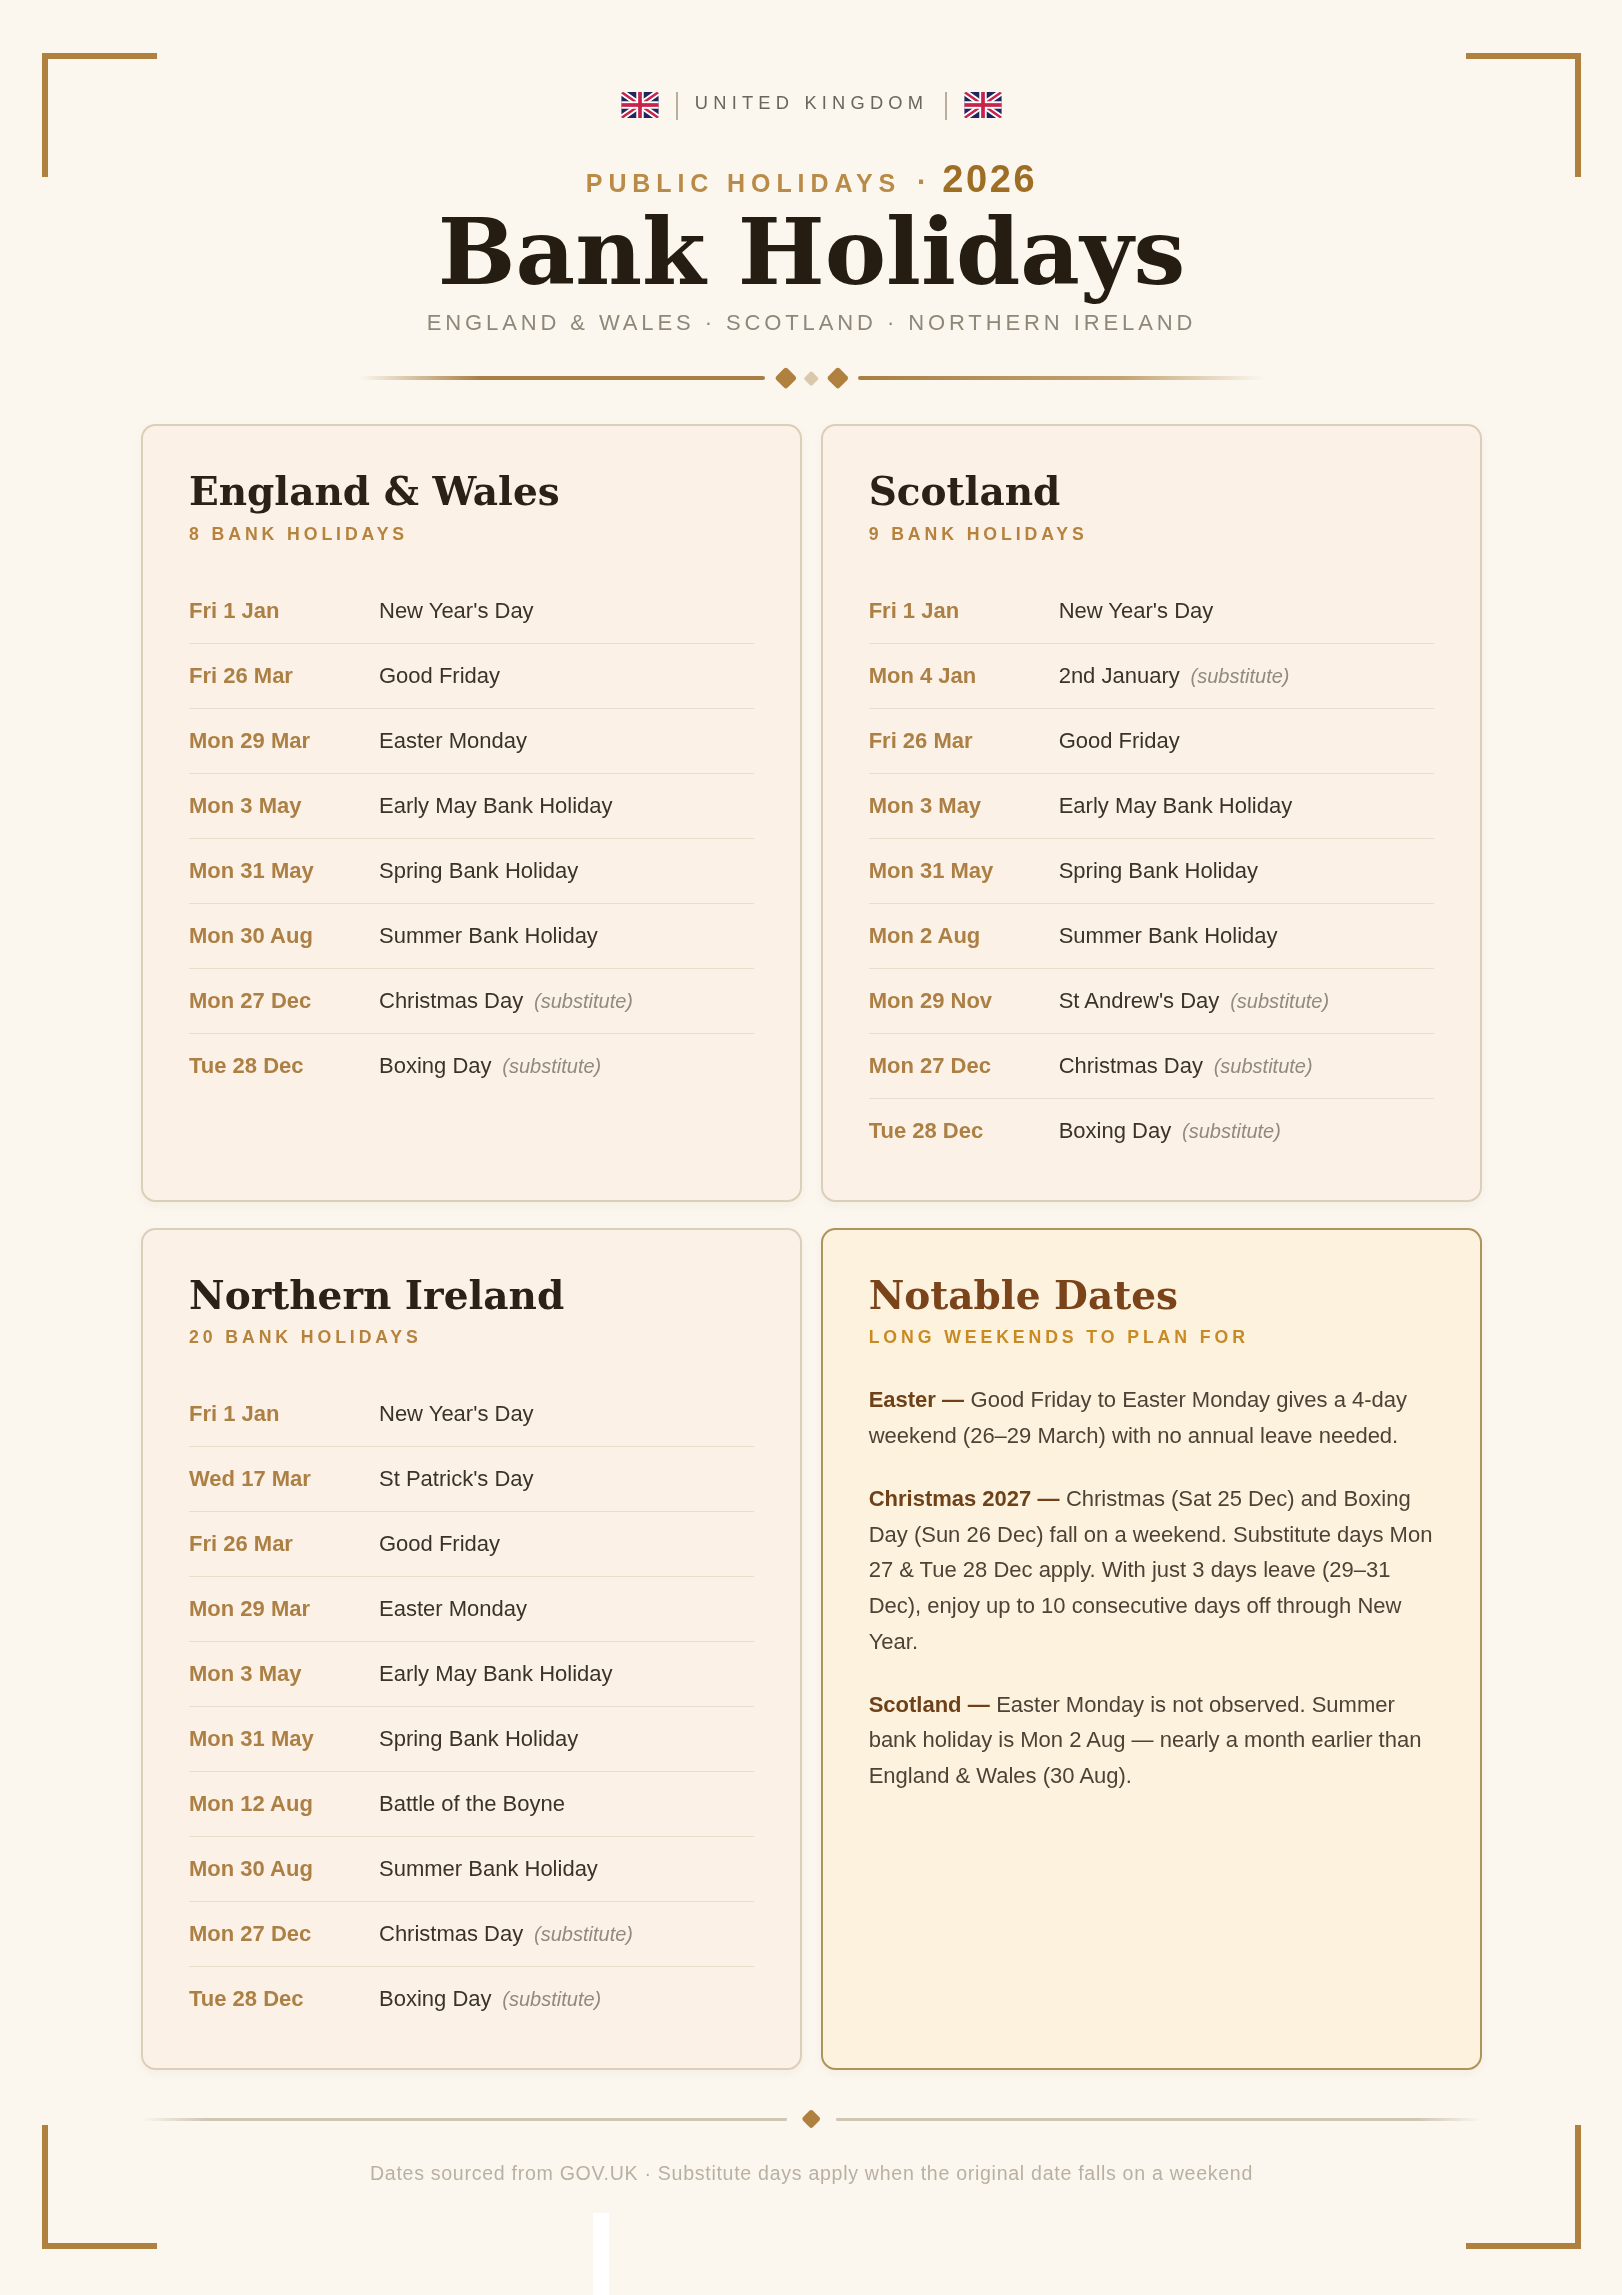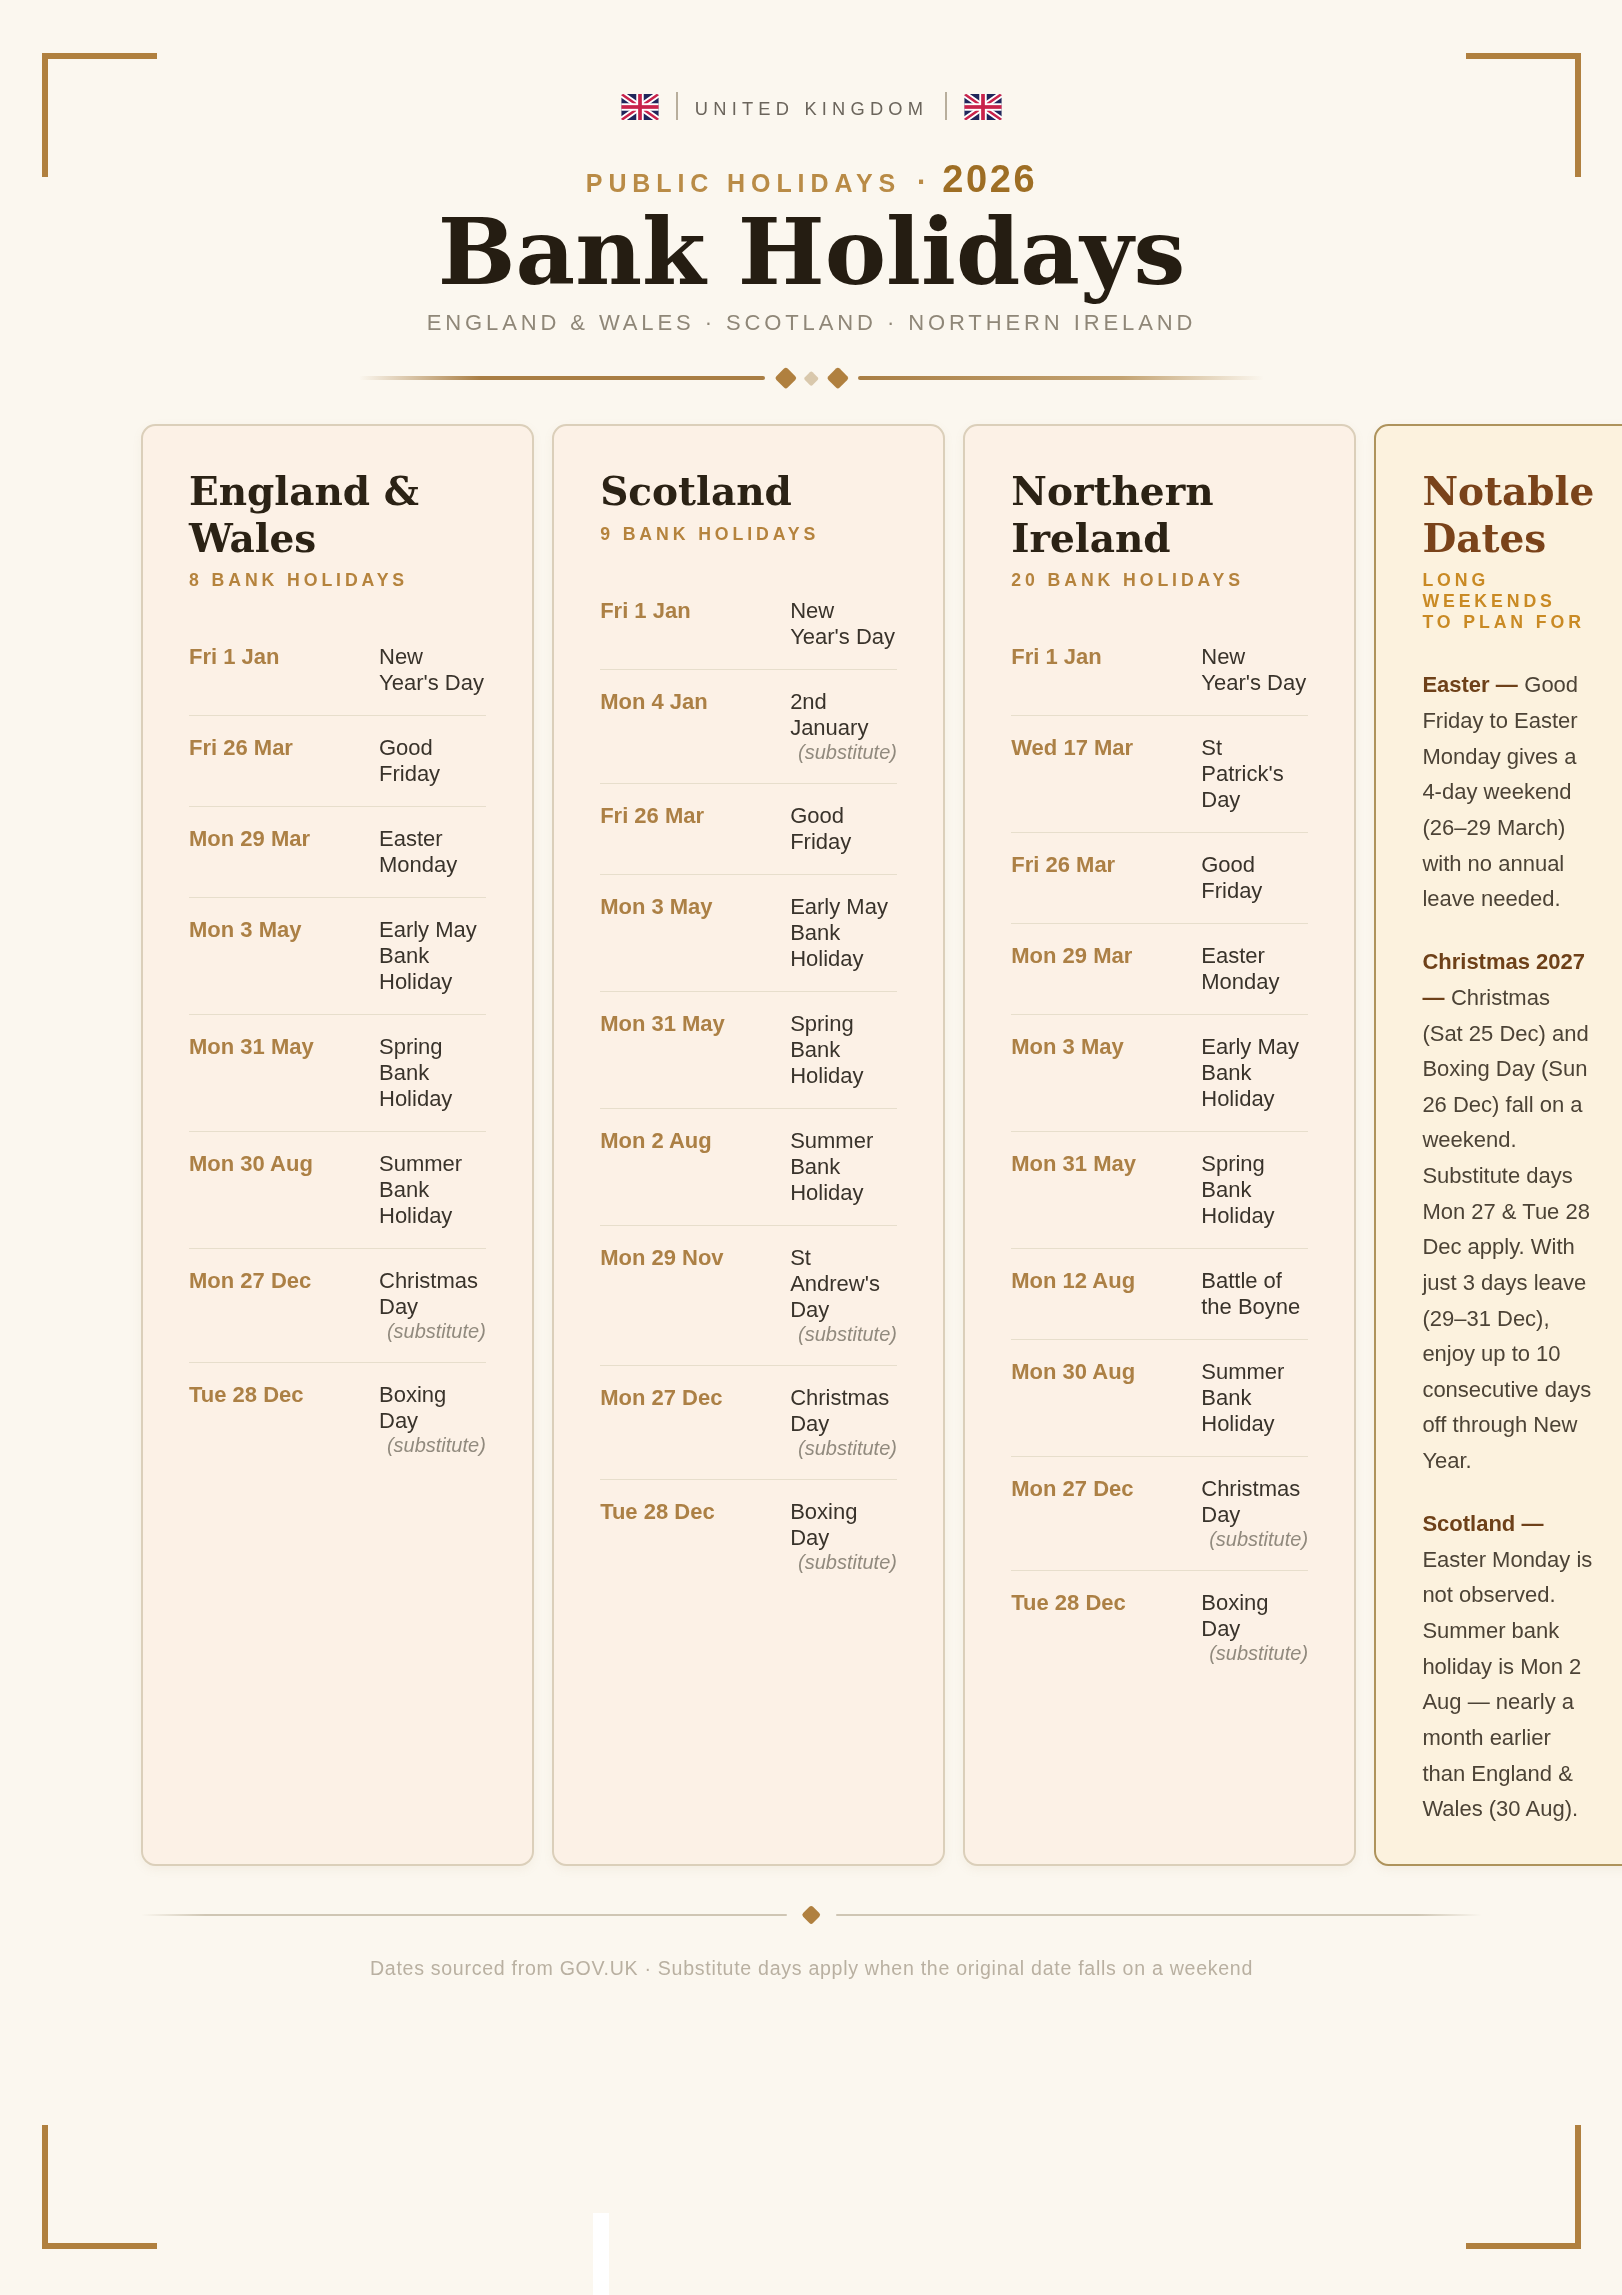--- a/index.html
+++ b/index.html
@@ -20,42 +20,42 @@
 
   
   .bracket{position:absolute;width:115px;height:124px;border:6.5px solid var(--accent-gold)}
   .bracket.tl{top:53px;left:42px;border-right:none;border-bottom:none}
   .bracket.tr{top:53px;right:42px;border-left:none;border-bottom:none}
   .bracket.bl{top:2125px;left:42px;border-right:none;border-top:none}
   .bracket.br{top:2125px;right:42px;border-left:none;border-top:none}
 
   
   .header{padding-top:92px;text-align:center}
-  .flag-row{display:flex;align-items:flex-end;justify-content:center;gap:17px}
+  .flag-row{display:flex;align-items:flex-start;justify-content:center;gap:17px}
   .flag{display:inline-flex;width:38px;height:26px;border-radius:2.6px;overflow:hidden;flex:none}
   .flag svg{width:100%;height:100%;display:block}
   .vsep{display:inline-block;width:2px;height:27.5px;background:#B8AE9C}
   .country{font-size:18.3px;letter-spacing:5.2px;color:var(--country-text);font-weight:500}
   .kicker{margin-top:38px;display:flex;align-items:baseline;justify-content:center;gap:15.7px}
   .kicker-label{font-size:25px;font-weight:bold;letter-spacing:5.9px;color:var(--kicker-text)}
   .kicker-dot{font-size:29px;font-weight:bold;color:var(--kicker-text)}
   .kicker-year{font-size:38px;font-weight:800;letter-spacing:2.6px;color:var(--year-text)}
   .title{margin-top:3.9px;font-family:"DejaVu Serif","Liberation Serif",serif;
     font-size:92px;font-weight:bold;color:var(--title-text);line-height:1.05}
   .subtitle{margin-top:9.2px;font-size:22px;letter-spacing:3.9px;color:var(--subtitle-text)}
 
   .divider{margin-top:34px;display:flex;align-items:center;justify-content:center;gap:13px}
   .dline{width:406px;height:3.3px;border-radius:2px}
   .dline.left{background:linear-gradient(90deg,rgba(169,126,68,0) 0%,var(--divider-line) 30%,var(--divider-line) 100%)}
   .dline.right{background:linear-gradient(90deg,var(--divider-line) 0%,#C3A372 65%,rgba(169,126,68,0) 100%)}
   .dia{width:15.7px;height:15.7px;background:var(--accent-gold);transform:rotate(45deg);border-radius:2.6px;flex:none}
   .dia.small{width:10.5px;height:10.5px;background:#D9C8AC;border-radius:2px}
 
   
-  .grid{width:1341px;margin:38px auto 0;display:grid;grid-template-columns:1fr 1fr 1fr 1fr;
+  .grid{width:1341px;margin:38px auto 0;display:grid;grid-template-columns:1fr 1fr;
     column-gap:18.3px;row-gap:26px;align-items:stretch}
   .card{background:var(--card-bg);border:2px solid var(--card-border);border-radius:14.4px;
     padding:42px 46px 37px;box-shadow:0 3.9px 9.2px rgba(170,140,100,0.08)}
   .card-title{font-family:"DejaVu Serif","Liberation Serif",serif;font-size:39px;
     font-weight:bold;color:var(--card-title-text);line-height:1.2}
   .card-count{margin-top:9px;font-size:17.7px;font-weight:bold;letter-spacing:3.9px;color:var(--count-label-text)}
   .rows{margin-top:34px}
   .row{display:flex;align-items:flex-start;padding:19px 0}
   .row:not(:last-child){border-bottom:1.3px solid var(--row-divider)}
   .row-date{flex:none;width:190px;font-size:22px;font-weight:bold;color:var(--date-text)}

